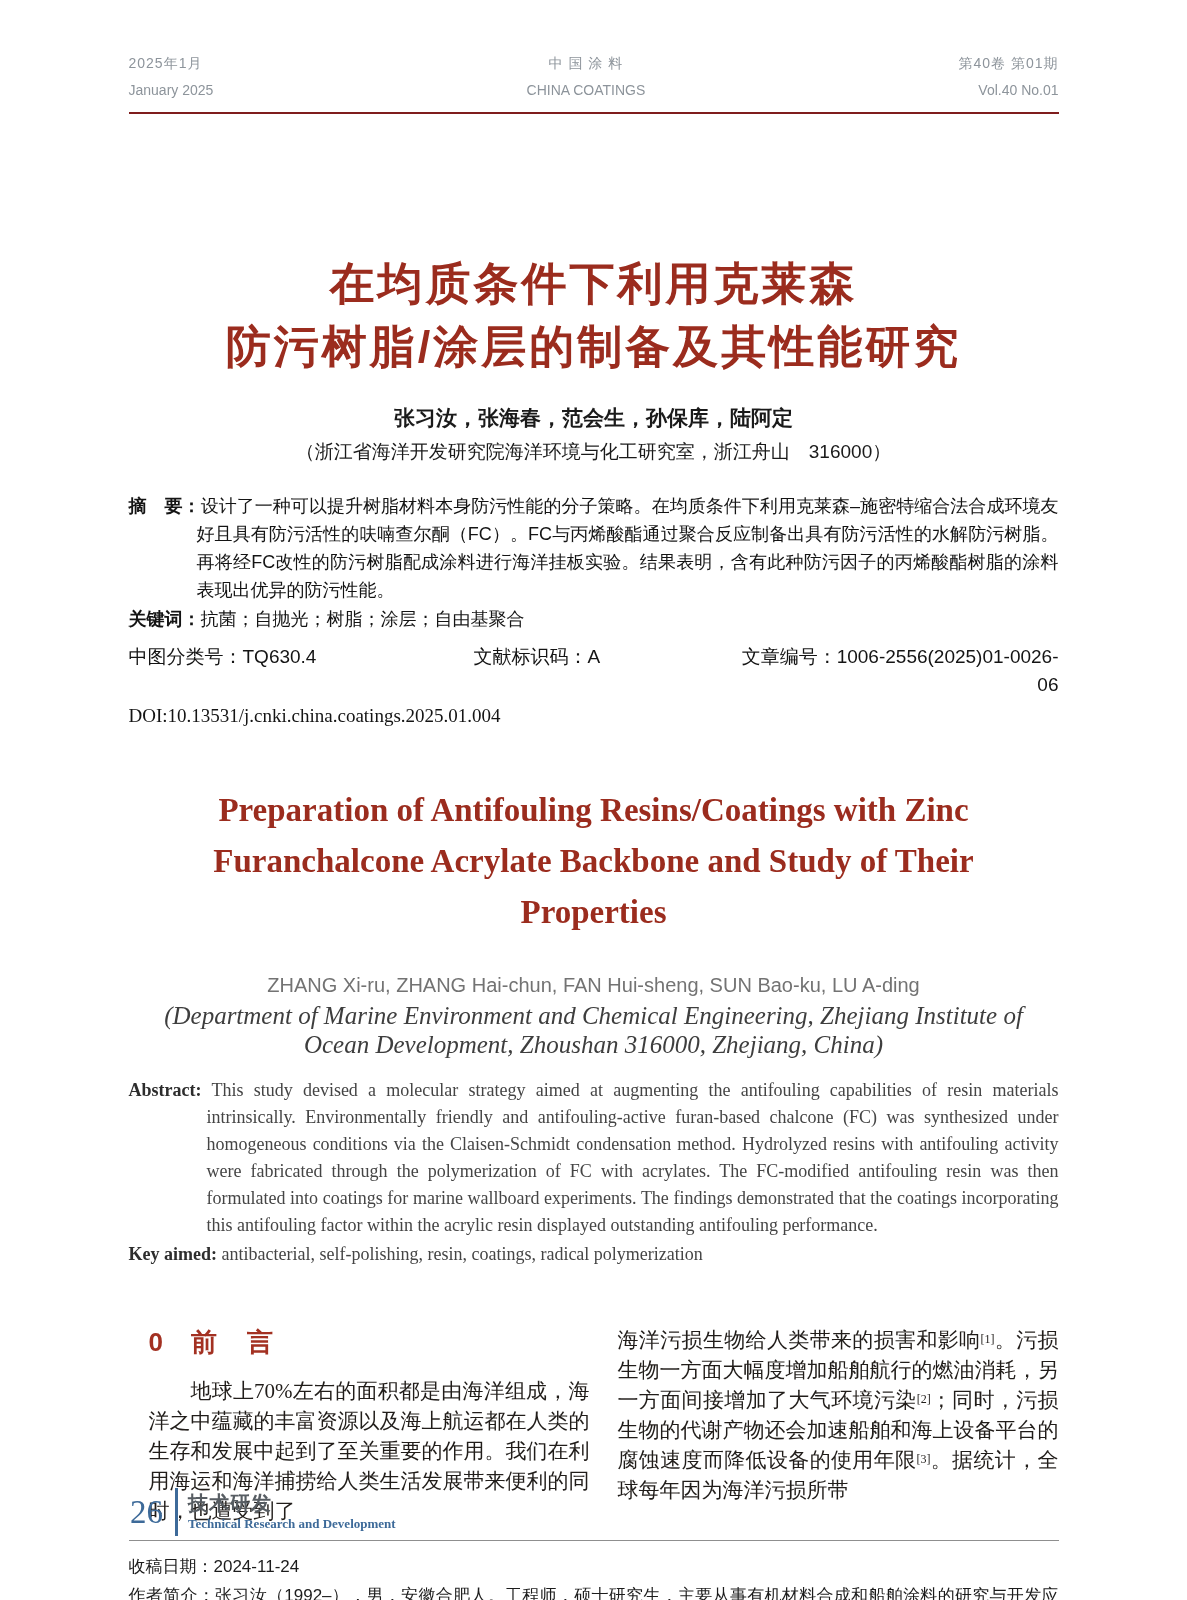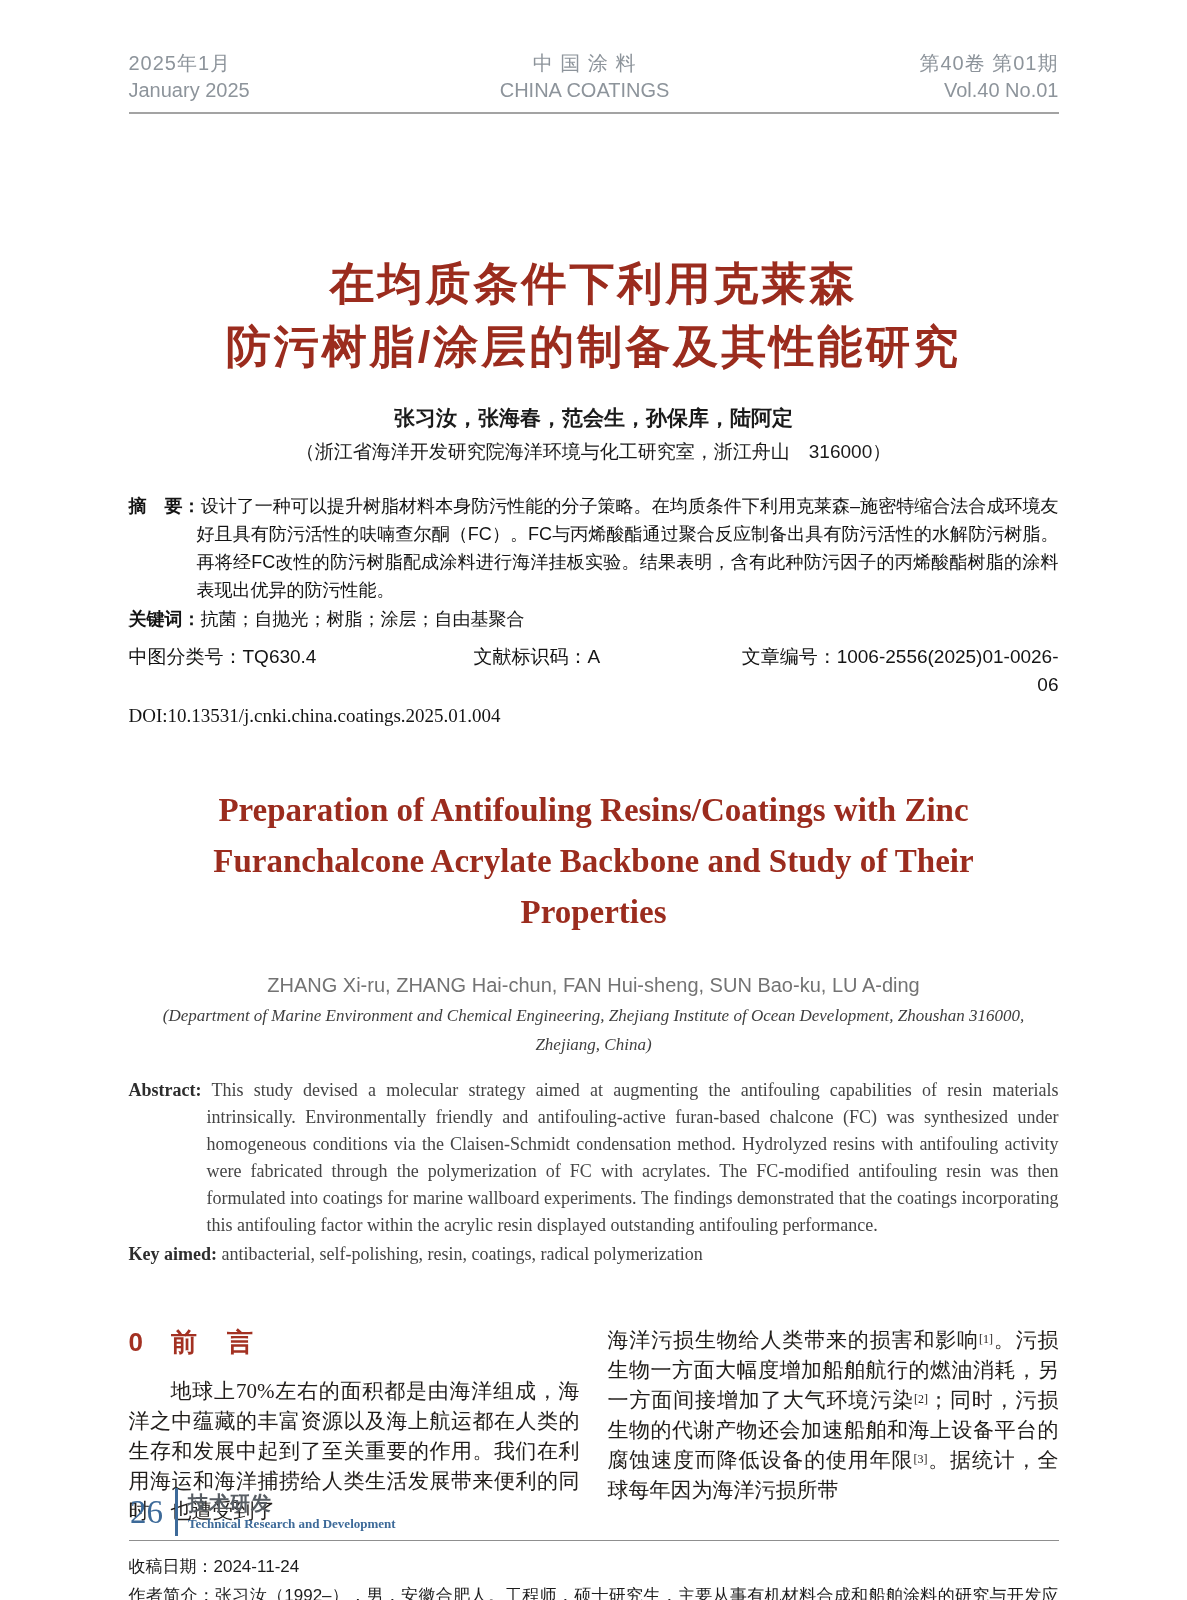--- a/index.html
+++ b/index.html
@@ -17,24 +17,24 @@
   .content {
     width: 930px;
     margin: 0 auto;
     padding-top: 50px;
   }
   
   .page-header {
     display: flex;
     justify-content: space-between;
     align-items: flex-end;
-    border-bottom: 2px solid #a3a3a3;
+    border-bottom: 2px solid #7f1d1d;
     padding-bottom: 8px;
     color: #8d949b;
-    font-size: 20px;
+    font-size: 14px;
     line-height: 27px;
   }
   .hdr-col { display: flex; flex-direction: column; }
   .hdr-col.center { text-align: center; }
   .hdr-col.right  { text-align: right; }
   .hdr-zh { letter-spacing: 1px; }
   
   .title-zh {
     margin-top: 138px;
     text-align: center;
@@ -108,21 +108,21 @@
     text-align: center;
     font-size: 20px;
     color: #737373;
   }
   .affiliation-en {
     margin: 4px auto 0 auto;
     max-width: 900px;
     text-align: center;
     font-family: "Liberation Serif", "DejaVu Serif", serif;
     font-style: italic;
-    font-size: 17px;
+    font-size: 25px;
     line-height: 29px;
     color: #3e3e3e;
   }
   .abs-en {
     margin-top: 18px;
     font-family: "Liberation Serif", "DejaVu Serif", serif;
     font-size: 18px;
     line-height: 27px;
     color: #454545;
     text-align: justify;
@@ -137,20 +137,21 @@
     color: #454545;
     padding-left: 92px;
     text-indent: -92px;
   }
   .kw-en .lbl { font-weight: 700; color: #2d2d2d; }
   
   .columns {
     margin-top: 56px;
     display: flex;
     gap: 28px;
+    margin-left: 20px;
   }
   .col { flex: 1; }
   .section-heading {
     color: #a33122;
     font-size: 26px;
     font-weight: 700;
     letter-spacing: 2px;
     margin-bottom: 16px;
   }
   .section-heading .num { margin-right: 26px; }

